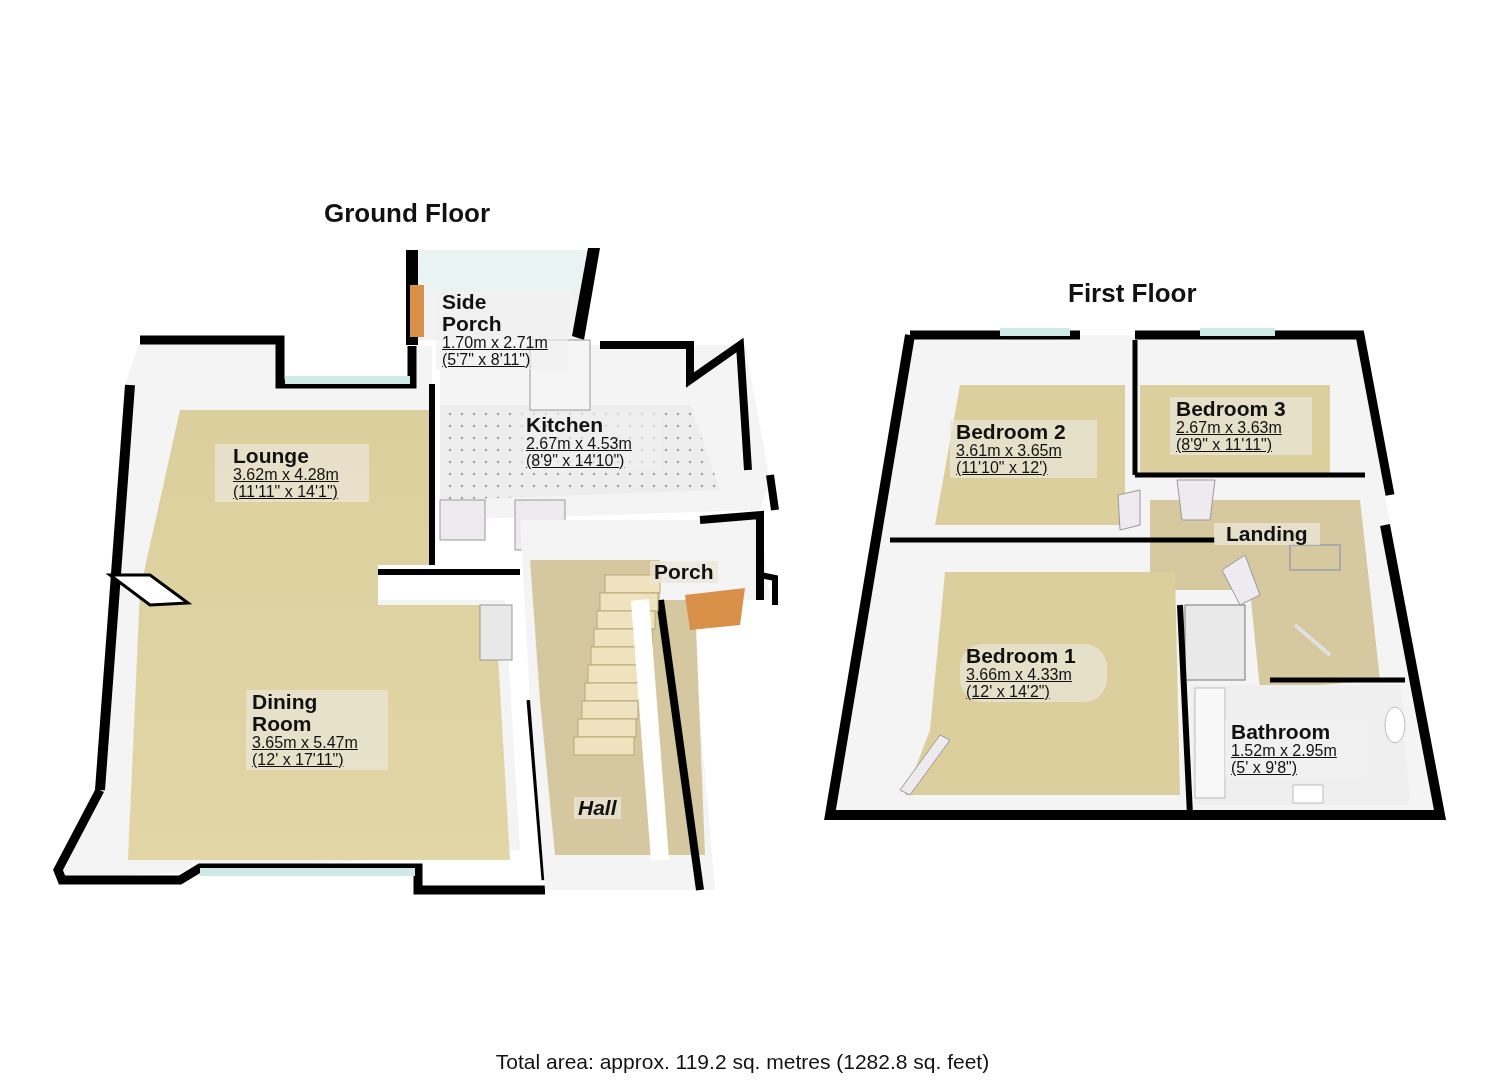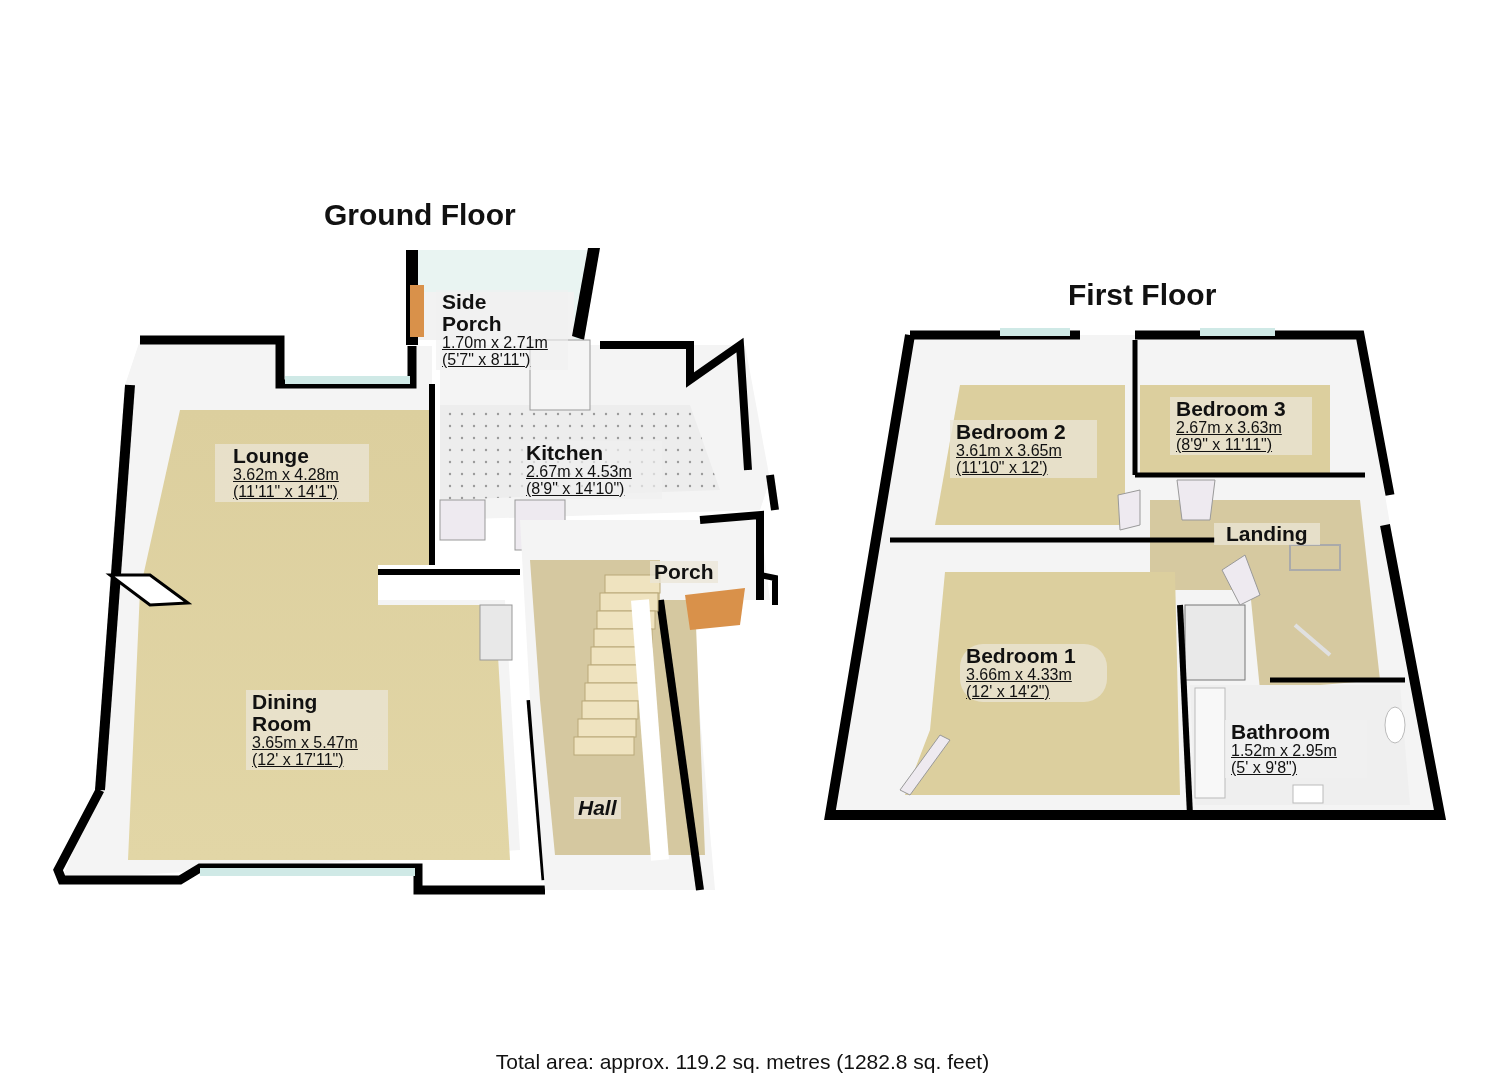--- a/index.html
+++ b/index.html
@@ -1,17 +1,17 @@
 <!DOCTYPE html>
 <html><head>
 <meta charset="utf-8">
 <style>
   html, body { margin:0; padding:0; background:#ffffff; }
   body { width:1485px; height:1080px; position:relative; overflow:hidden; font-family:"Liberation Sans", sans-serif; }
-  .floor-title { position:absolute; font-weight:bold; font-size:30px; color:#111; white-space:nowrap; }
+  .floor-title { position:absolute; font-weight:bold; font-size:26px; color:#111; white-space:nowrap; }
   svg.plan { position:absolute; left:0; top:0; }
   .room-label { position:absolute; text-align:left; color:#111; background:rgba(235,230,215,0.75); padding:1px 6px; line-height:1.05; }
   .room-label .name { font-weight:bold; font-size:21px; display:block; }
   .room-label .dim { font-size:16px; display:block;text-decoration:underline; }
   .total { position:absolute; left:0; width:1485px; top:1050px; text-align:center; font-size:21px; color:#111; }
 </style>
 </head>
 <body>
 
 <div class="floor-title" style="left:324px; top:198px;">Ground Floor</div>
@@ -126,21 +126,21 @@
   </g>
 </svg>
 
 <div class="room-label" style="left:436px; top:290px; width:120px; background:rgba(240,240,240,0.6);">
   <span class="name">Side</span>
   <span class="name">Porch</span>
   <span class="dim">1.70m x 2.71m</span>
   <span class="dim">(5'7" x 8'11")</span>
 </div>
 
-<div class="room-label" style="left:520px; top:413px; width:130px; background:rgba(240,240,240,0.7);margin-top:28px;">
+<div class="room-label" style="left:520px; top:413px; width:130px; background:rgba(240,240,240,0.7);">
   <span class="name">Kitchen</span>
   <span class="dim">2.67m x 4.53m</span>
   <span class="dim">(8'9" x 14'10")</span>
 </div>
 
 <div class="room-label" style="left:215px; top:444px; width:130px;padding-left:18px;">
   <span class="name">Lounge</span>
   <span class="dim">3.62m x 4.28m</span>
   <span class="dim">(11'11" x 14'1")</span>
 </div>

